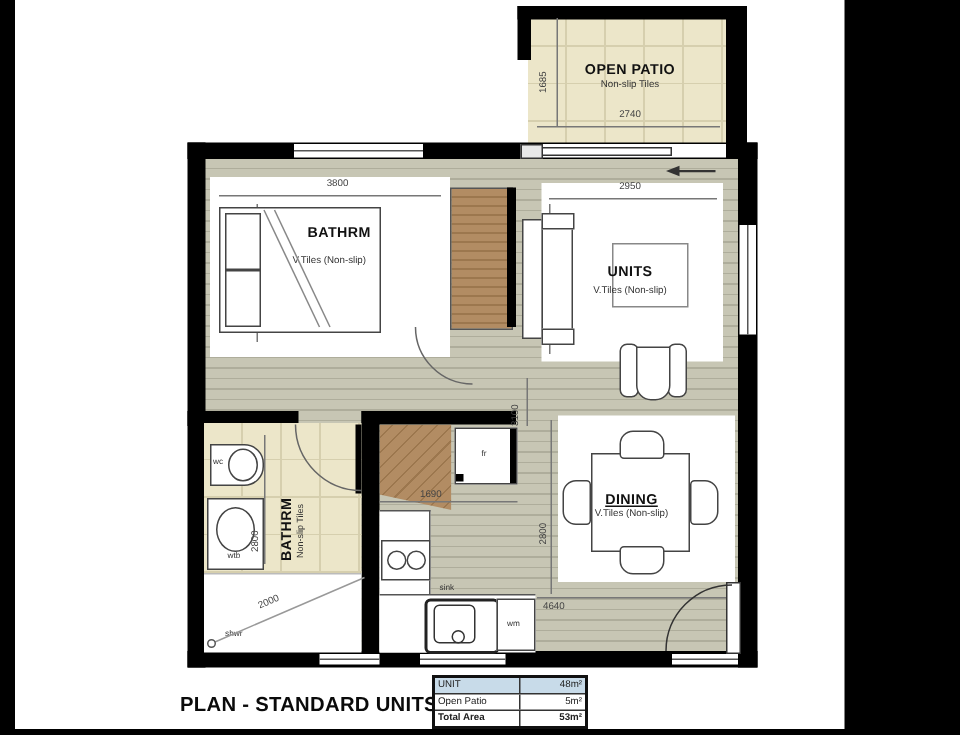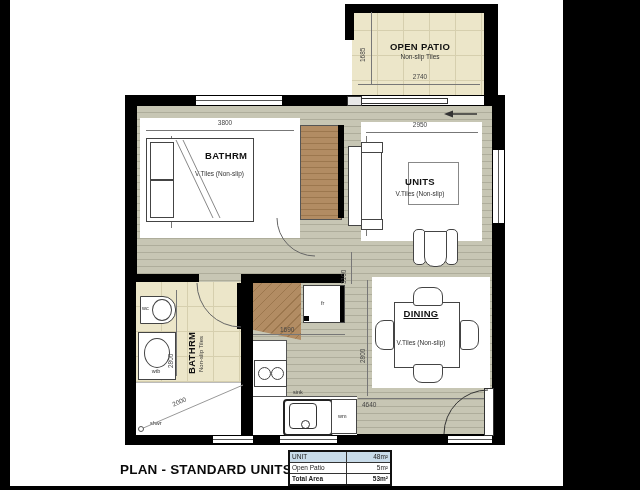--- a/index.html
+++ b/index.html
@@ -152,21 +152,21 @@
   <div class="abs outlined" style="left:331px;top:399px;width:24px;height:33px;">
     <div class="abs fixlabel" style="left:6px;top:13px;">wm</div>
   </div>
 
   <div class="abs whitebox" style="left:372px;top:277px;width:118px;height:111px;"></div>
   <div class="abs" style="left:394px;top:302px;width:64px;height:64px;border:1px solid #444;background:#fff;"></div>
   <div class="abs outlined" style="left:413px;top:287px;width:28px;height:17px;border-radius:9px 9px 3px 3px;"></div>
   <div class="abs outlined" style="left:413px;top:364px;width:28px;height:17px;border-radius:3px 3px 9px 9px;"></div>
   <div class="abs outlined" style="left:375px;top:320px;width:17px;height:28px;border-radius:9px 3px 3px 9px;"></div>
   <div class="abs outlined" style="left:460px;top:320px;width:17px;height:28px;border-radius:3px 9px 9px 3px;"></div>
-  <div class="abs rname ctr" style="left:381px;top:308px;width:80px;text-decoration:underline;">DINING</div>
+  <div class="abs rname ctr" style="left:381px;top:328px;width:80px;text-decoration:underline;">DINING</div>
   <div class="abs finish ctr" style="left:378px;top:339px;width:86px;">V.Tiles (Non-slip)</div>
   <div class="abs dline" style="left:367px;top:280px;width:1px;height:116px;"></div>
   <div class="abs dim vtext" style="left:359px;top:363px;">2800</div>
   <div class="abs dline" style="left:358px;top:398px;width:130px;height:1px;"></div>
   <div class="abs dim" style="left:362px;top:401px;">4640</div>
   <div class="abs" style="left:484px;top:388px;width:8px;height:46px;border:1px solid #333;background:#fff;"></div>
 
   <svg width="640" height="490" viewBox="0 0 640 490">
     <line x1="176" y1="140" x2="213" y2="218" stroke="#888" stroke-width="1"></line>
     <line x1="183" y1="140" x2="220" y2="218" stroke="#888" stroke-width="1"></line>

